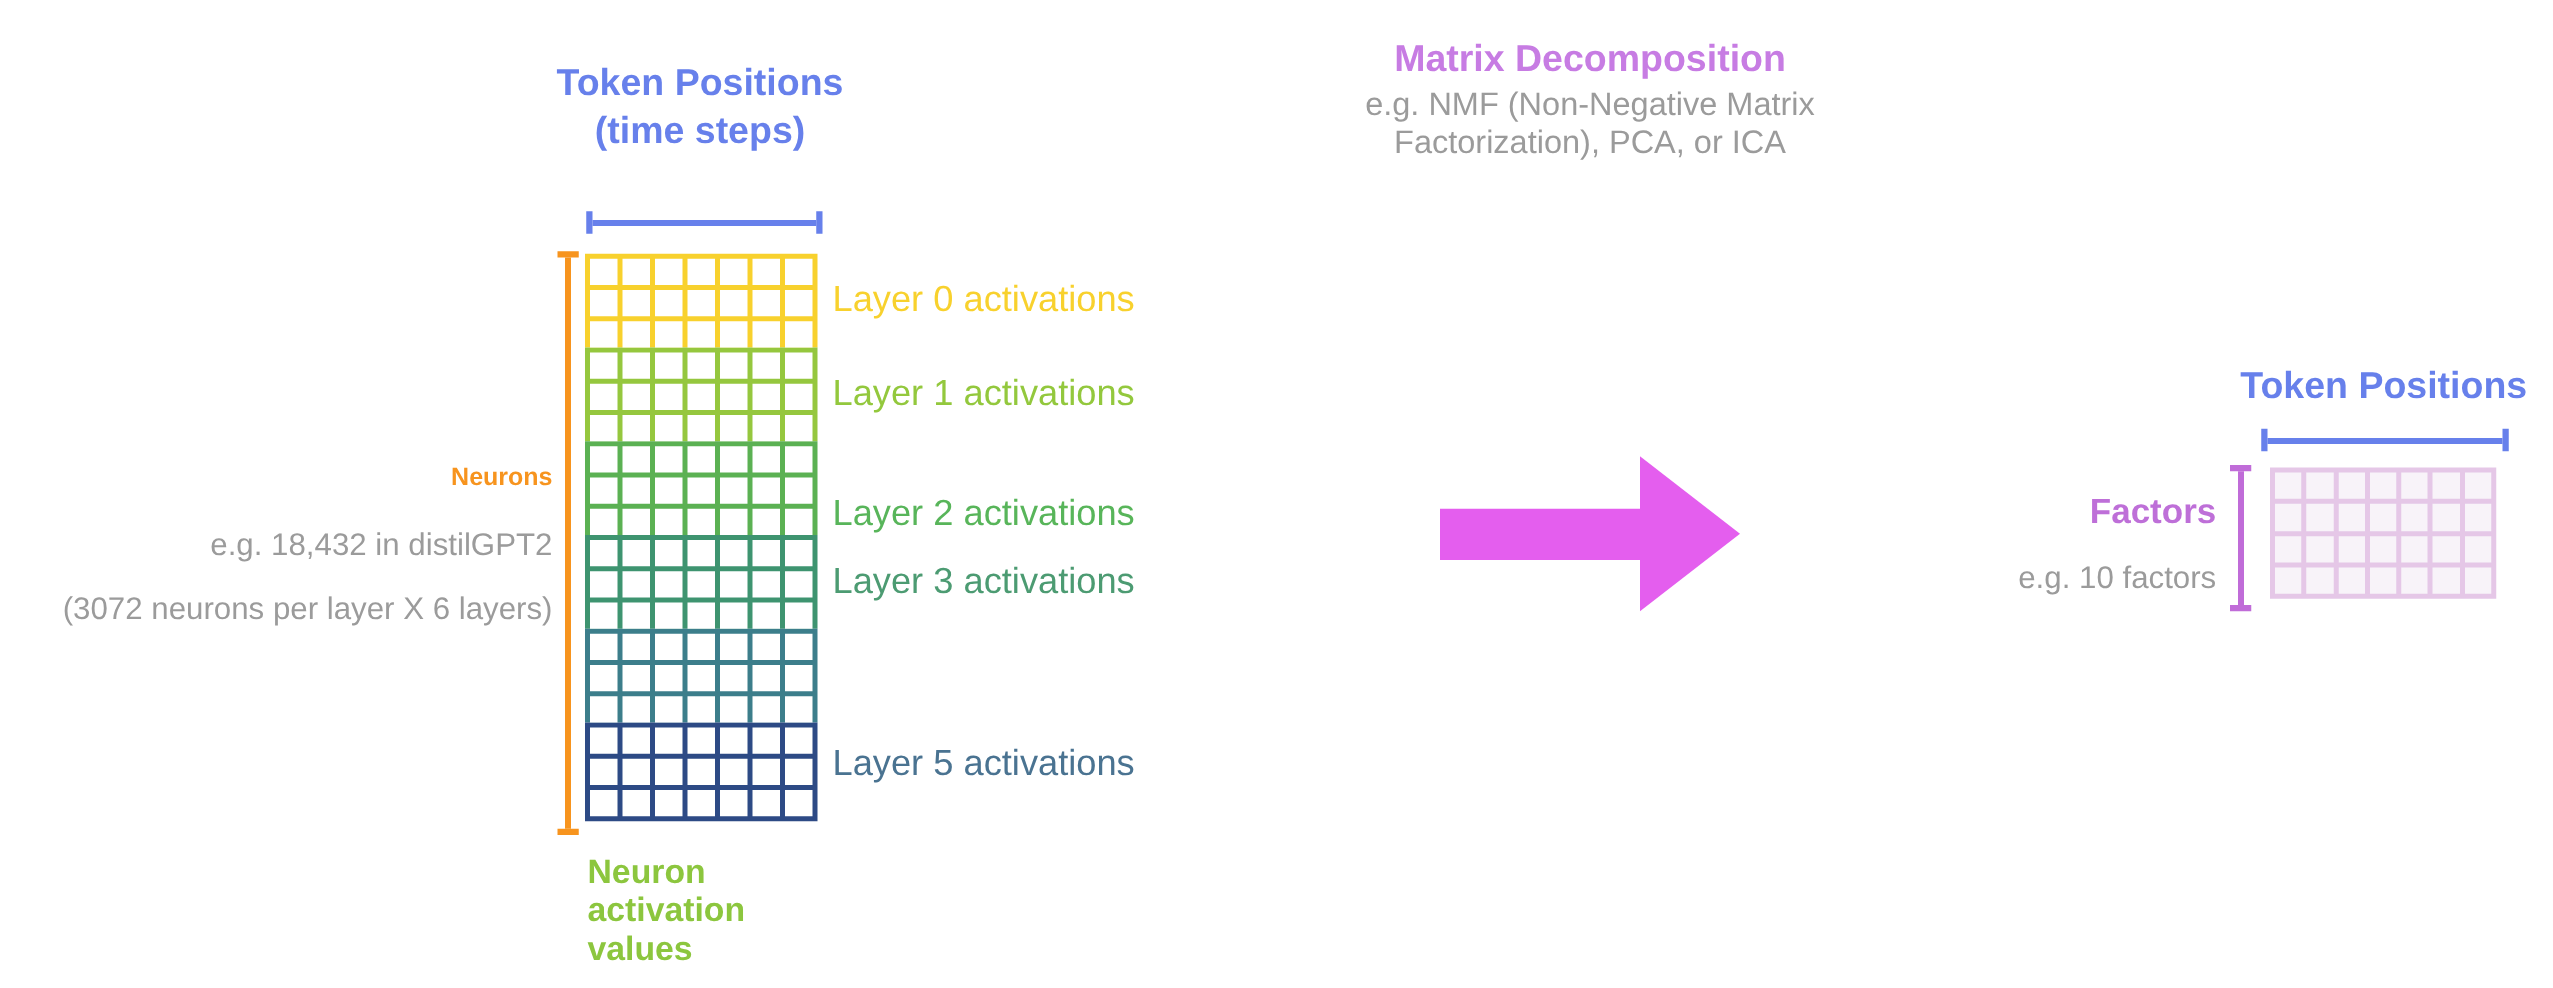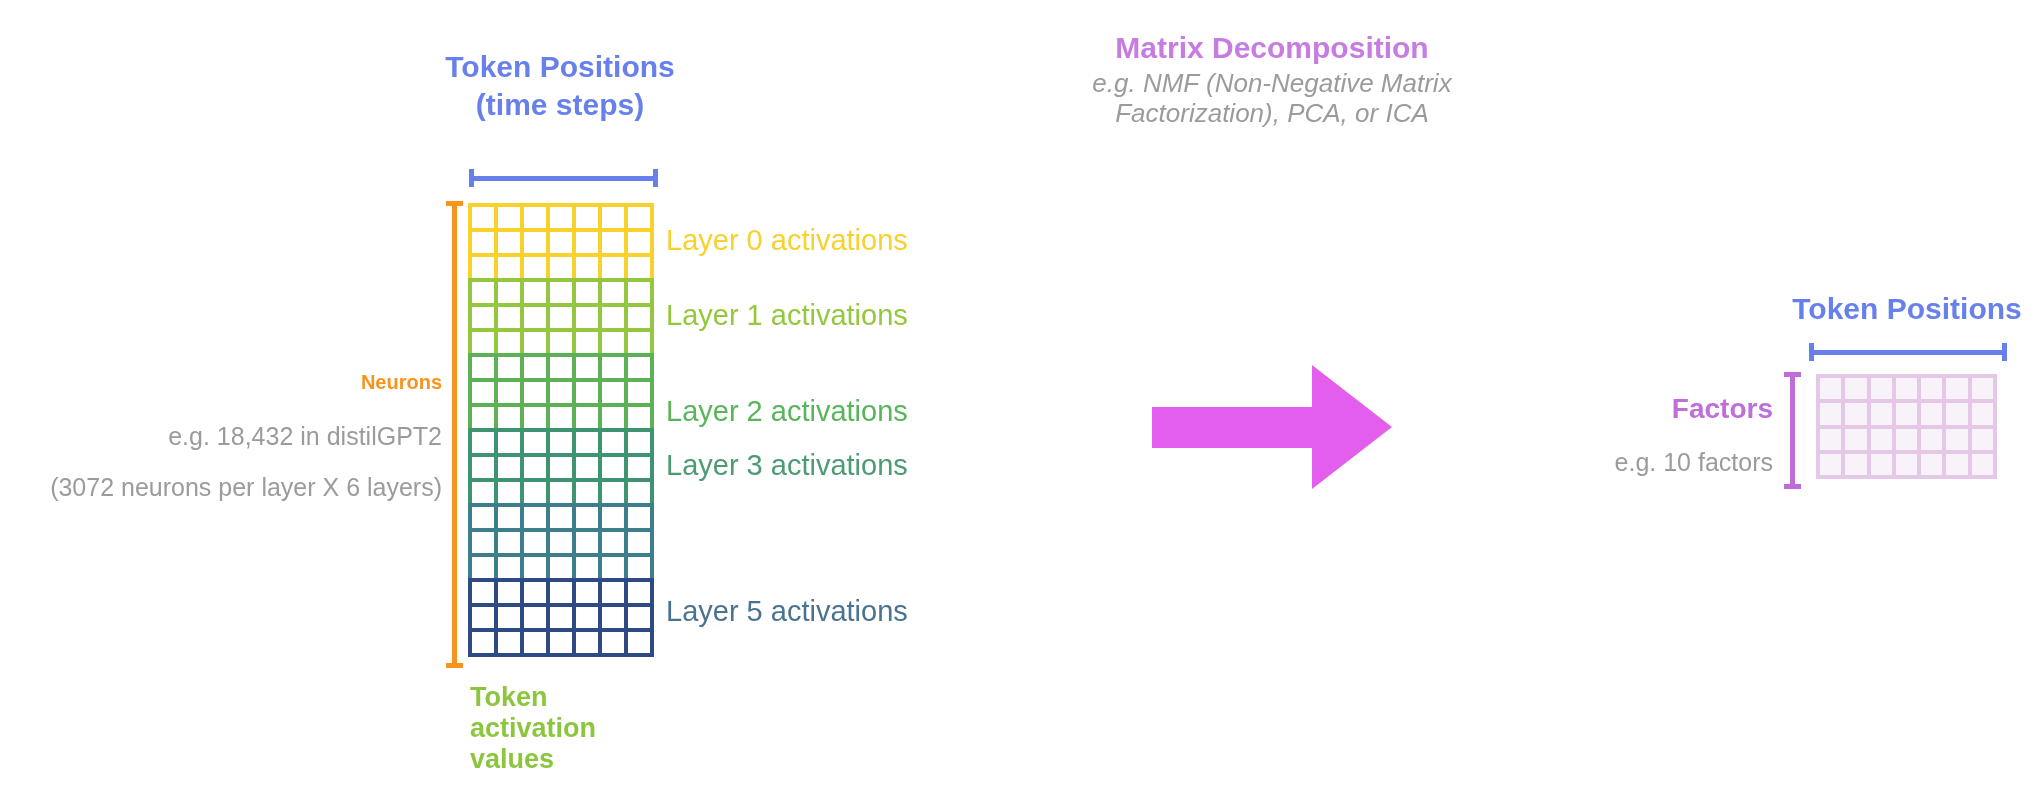--- a/index.html
+++ b/index.html
@@ -14,21 +14,21 @@
 
   
   .tp-title { font-size:30px; font-weight:bold; color:var(--blue); text-align:center; line-height:38px; }
   .layer-label { position:absolute; left:666px; font-size:29px; line-height:34px; white-space:nowrap; }
   .neurons-block { left:50px; top:364px; width:392px; text-align:right; }
   .neurons-title { font-size:20px; font-weight:bold; color:var(--orange); line-height:36px; }
   .gray-text { font-size:25px; color:var(--gray); line-height:30px;margin-top:21px; }
   .caption-block { left:470px; top:682px; text-align:left; font-size:27px; font-weight:bold; color:var(--caption-green); line-height:31px; }
   .md-block { left:1032px; top:28px; width:480px; text-align:center; }
   .md-title { font-size:30px; font-weight:bold; color:var(--md-purple); line-height:40px; }
-  .md-sub { font-size:26px; color:var(--gray); line-height:30px;font-style:italic; }
+  .md-sub { font-size:26px; color:var(--gray); line-height:30px; }
   .factors-block { left:1523px; top:392px; width:250px; text-align:right; }
   .factors-title { font-size:28px; font-weight:bold; color:var(--factors-purple); line-height:34px; }
 
   
   .h-bracket {
     position:absolute; height:18px;
     border-left:5px solid var(--c);
     border-right:5px solid var(--c);
     background:linear-gradient(to bottom, transparent 7px, var(--c) 7px, var(--c) 12px, transparent 12px);
   }
@@ -223,21 +223,21 @@
       </div>
     </div>
 
   <div class="abs neurons-block">
     <div class="neurons-title">Neurons</div>
     <div class="gray-text">e.g. 18,432 in distilGPT2</div>
     <div class="gray-text">(3072 neurons per layer X 6 layers)</div>
   </div>
 
   <div class="abs caption-block">
-    <div>Token</div>
+    <div>Neuron</div>
     <div>activation</div>
     <div>values</div>
   </div>
 
   <div class="abs md-block">
     <div class="md-title">Matrix Decomposition</div>
     <div class="md-sub">e.g. NMF (Non-Negative Matrix</div>
     <div class="md-sub">Factorization), PCA, or ICA</div>
   </div>
 

